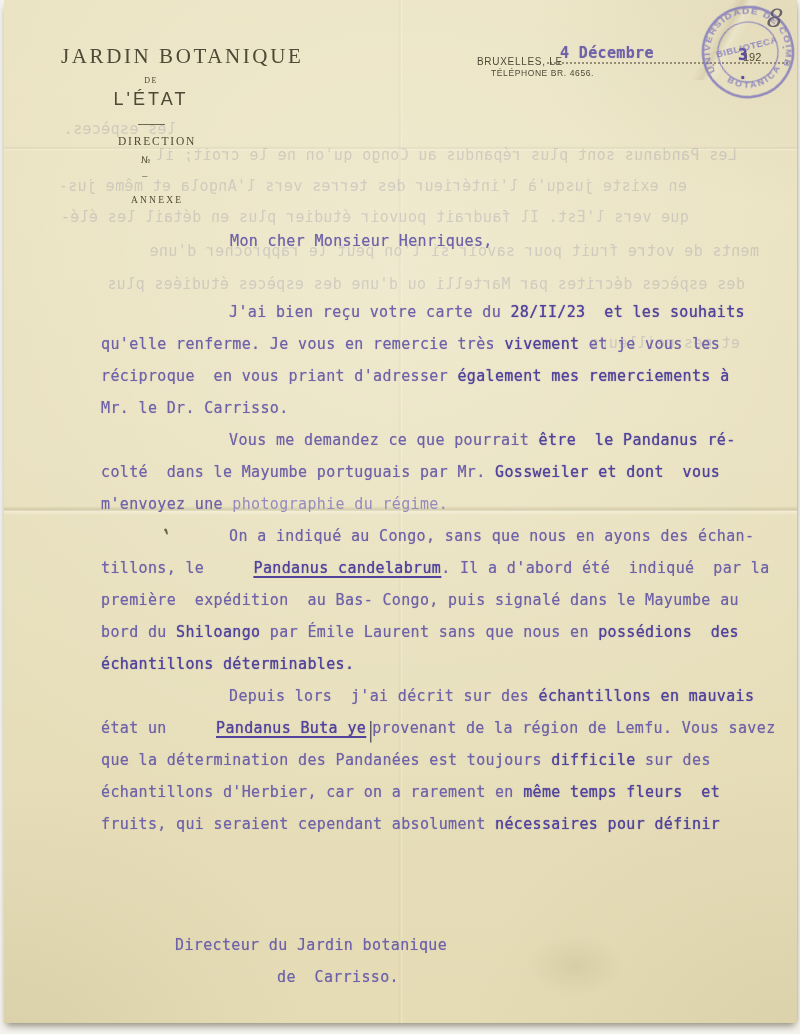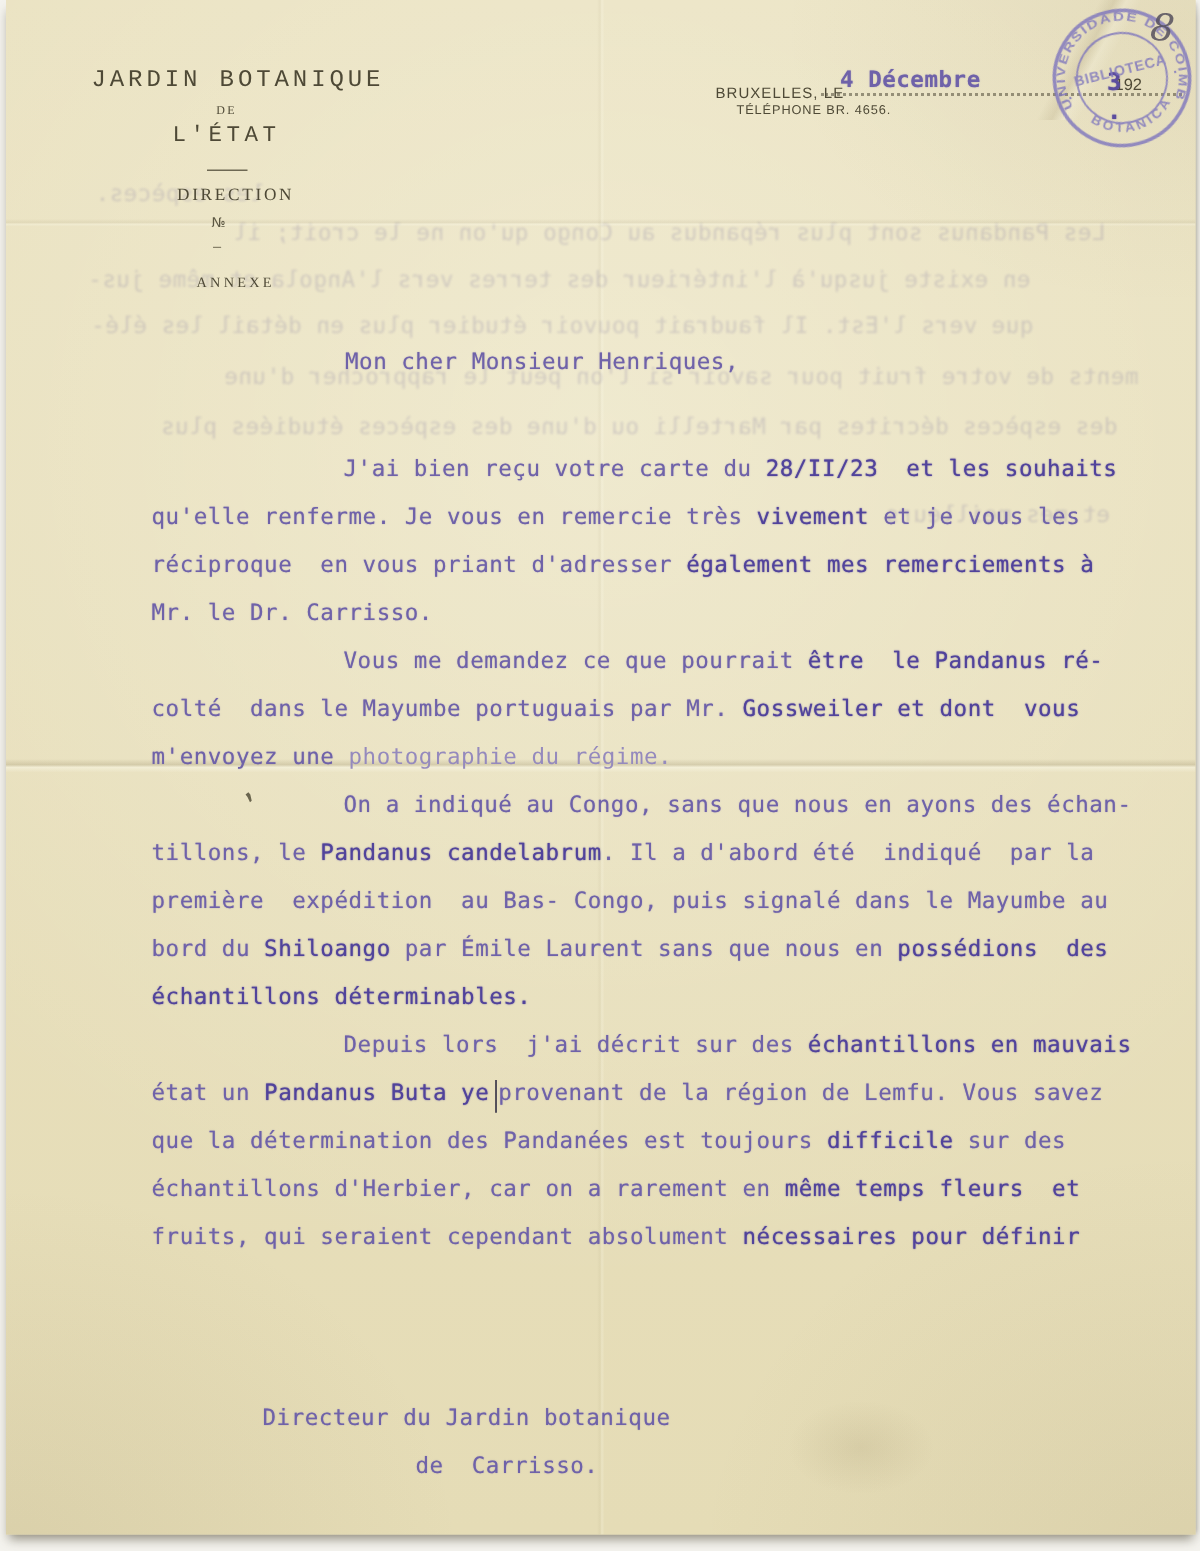--- a/index.html
+++ b/index.html
@@ -45,23 +45,23 @@
   .bline:nth-of-type(1){ top:120px; left:621px; }
   .bline:nth-of-type(2){ top:146px; left:60px;  }
   .bline:nth-of-type(3){ top:177px; left:110px; }
   .bline:nth-of-type(4){ top:208px; left:108px; }
   .bline:nth-of-type(5){ top:242px; left:38px;  }
   .bline:nth-of-type(6){ top:275px; left:52px;  }
   .bline:nth-of-type(7){ top:334px; left:57px;  }
   
   .letterhead { position:absolute; left:57px; top:44px; width:180px; text-align:center;
     color:var(--print,#4e4936); }
-  .lh-org1 { font-family:Liberation Mono, monospace; font-size:16px; letter-spacing:2.6px; white-space:nowrap; }
+  .lh-org1 { font-family:Liberation Serif, serif; font-size:21px; letter-spacing:2.6px; white-space:nowrap; }
   .lh-de   { font-family:"Liberation Serif", serif; font-size:8px; letter-spacing:1.5px; margin-top:7px; }
-  .lh-org2 { font-family:Liberation Mono, monospace; font-size:15px; letter-spacing:3px; margin-top:4px; }
+  .lh-org2 { font-family:Liberation Sans, sans-serif; font-size:18px; letter-spacing:3px; margin-top:4px; }
   .lh-rule { width:27px; height:1px; background:rgba(78,73,54,0.8); margin:14px auto 0; }
   .lh-dir  { font-family:"Liberation Serif", serif; font-size:11.5px; letter-spacing:1.8px; margin-top:10px; text-align:left; padding-left:57px; }
   .lh-no   { font-family:"DejaVu Sans", sans-serif; font-size:9px; margin-top:8px; text-align:left; padding-left:80px; opacity:.9; }
   .lh-dash { font-size:9px; margin-top:6px; text-align:left; padding-left:81px; opacity:.85; }
   .lh-annexe { font-family:"Liberation Serif", serif; font-size:9.5px; letter-spacing:2.2px; margin-top:14px; text-align:left; padding-left:70px; }
   
   .dateline { position:absolute; left:473px; top:50px; color:var(--print,#4e4936); }
   .brux { font-family:"Liberation Sans", sans-serif; font-size:10px; letter-spacing:.7px; }
   .lead { position:absolute; left:70px; top:-2px; width:241px; height:16px;
     border-bottom:2px dotted rgba(78,73,54,0.55); }
@@ -80,21 +80,21 @@
     font-style:italic; font-size:25px; font-weight:300; color:#55505e; transform:rotate(6deg); opacity:.85; }
   
   .typed { color:var(--ink,#6f62a9); text-shadow:0 0 0.8px rgba(111,98,169,0.65);
     font-size:15px; letter-spacing:.35px; white-space:pre; }
   .salutation { position:absolute; left:226px; top:232px; }
   .letter-body { position:absolute; left:97px; top:296px; width:660px; }
   .tline { line-height:32px; height:32px; }
   .indent { padding-left:128px; }
   .seg.b { color:#51439b; text-shadow:0 0 1px rgba(81,67,155,0.95); }
   .seg.l { color:#958abd; text-shadow:none; }
-  .seg.u { text-underline-offset:3px; text-decoration-thickness:1.5px; }
+  .seg.u { text-decoration:underline; text-underline-offset:3px; text-decoration-thickness:1.5px;margin-left:40px; }
   .seg.pen-mark { color:#4d4956; font-weight:300; display:inline-block;
     transform:scaleY(1.45) translateY(1px); text-shadow:none; width:6px; }
   .pen-squiggle { position:absolute; left:152px; top:514px; font-size:20px; color:#4b4632;
     transform:rotate(-40deg); opacity:.8; }
   .closing-line { position:absolute; white-space:pre; }
   .closing-1 { left:133px; top:903px; }
   .closing-2 { left:171px; top:936px; }
   .closing-3 { left:273px; top:968px; }
 </style>
 </head>

